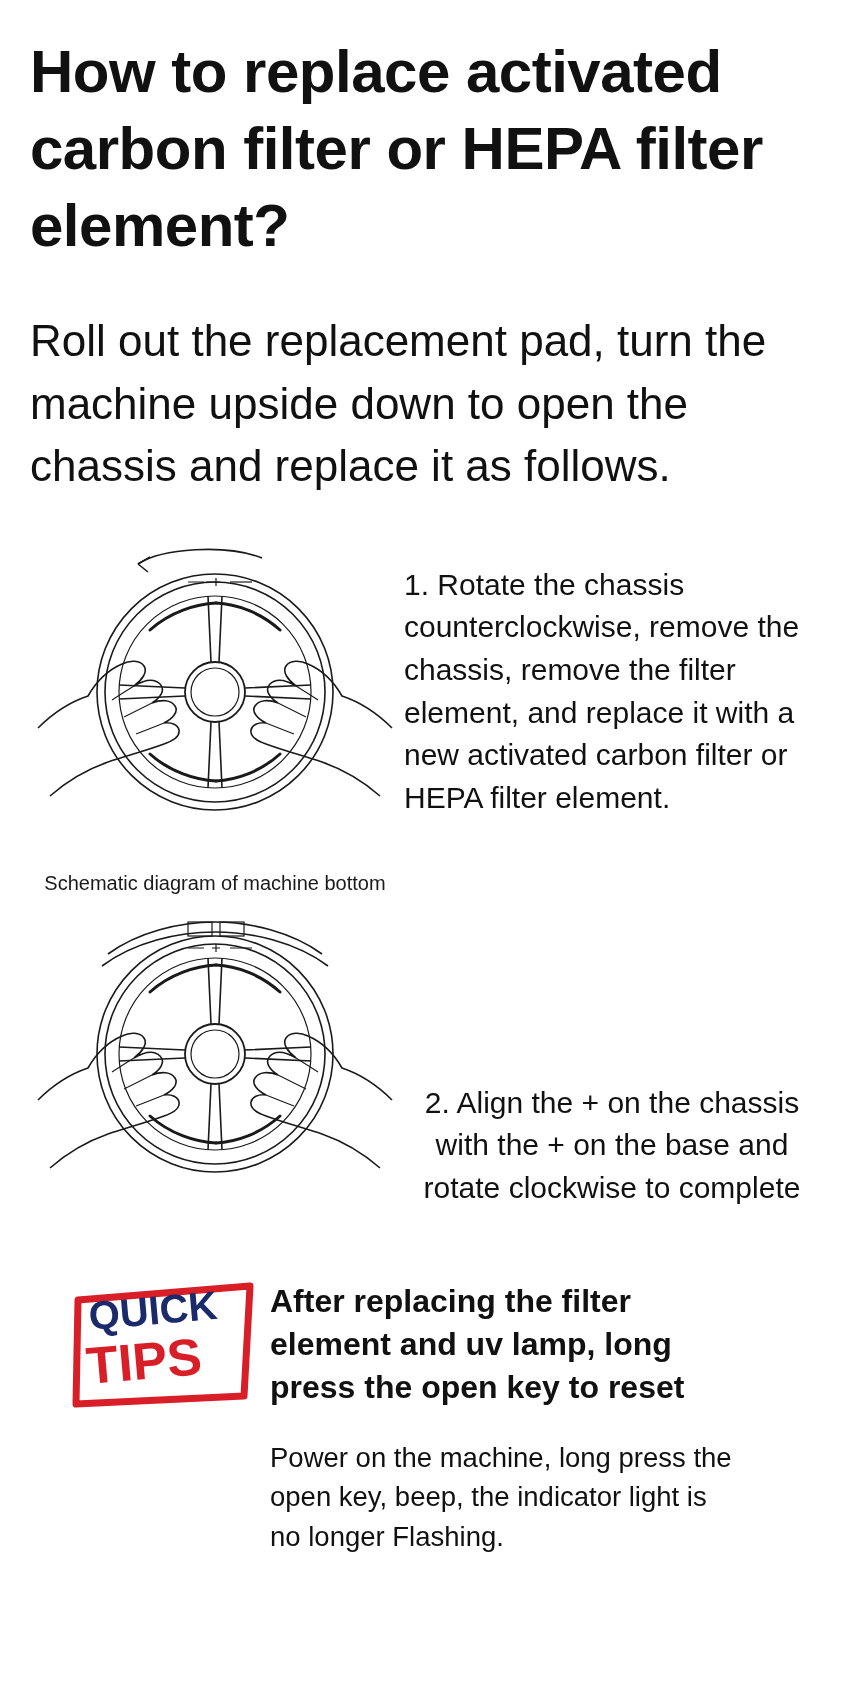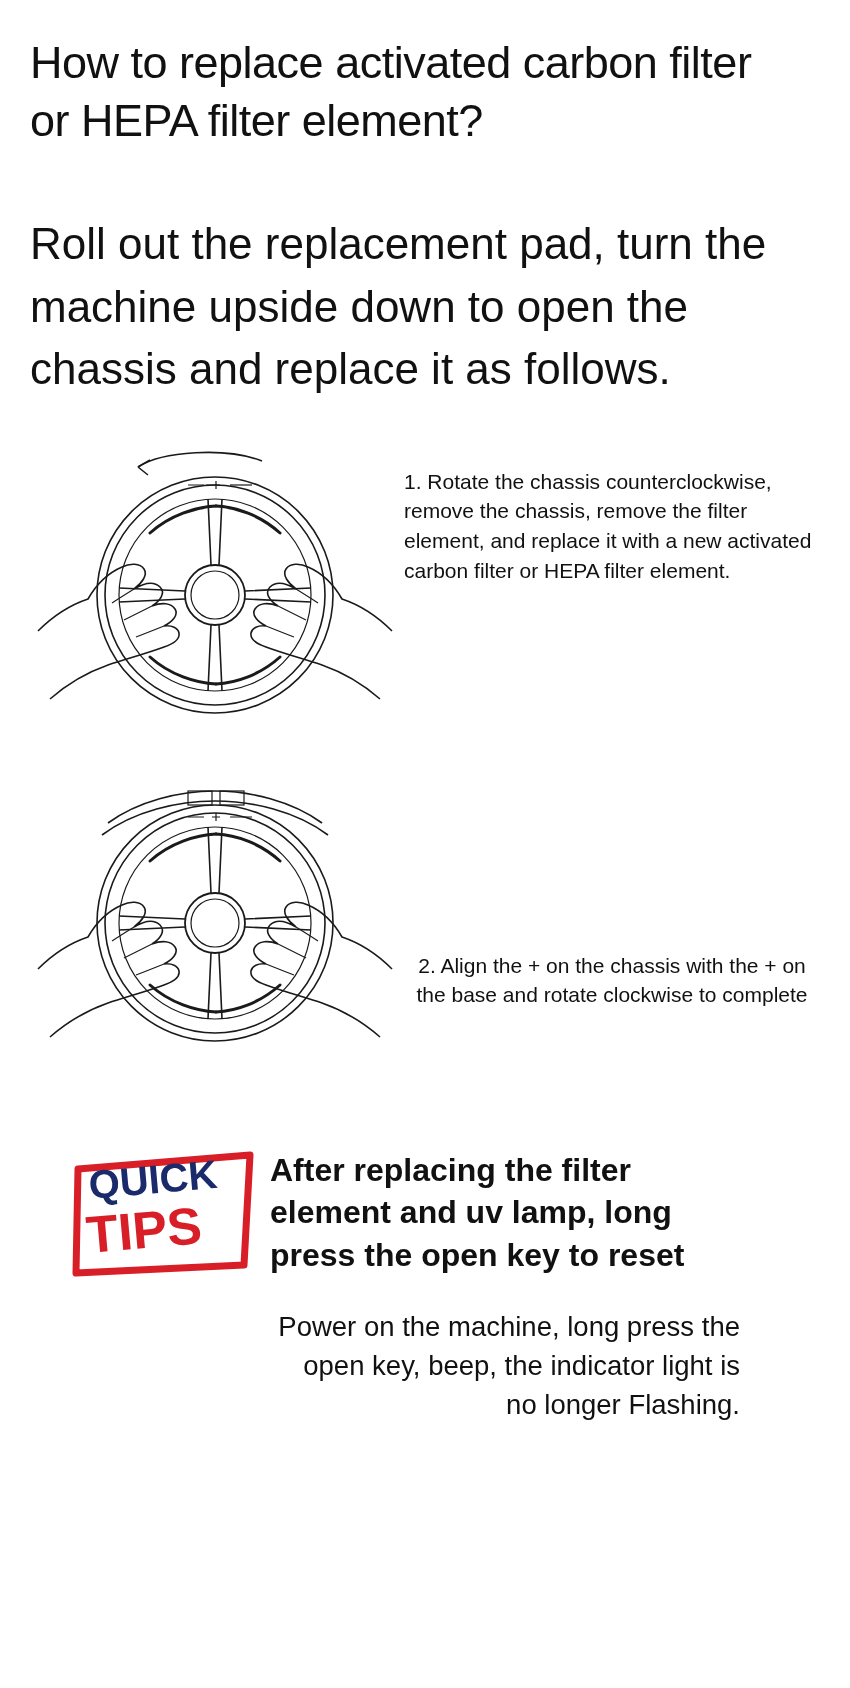--- a/index.html
+++ b/index.html
@@ -16,25 +16,25 @@
 
   .page {
     width: 850px;
     height: 1688px;
     padding: 34px 30px 0 30px;
     position: relative;
   }
 
   
   .title {
-    font-size: 45px;
-    font-weight: normal;
+    font-size: 60px;
+    font-weight: bold;
     line-height: 1.28;
     letter-spacing: -0.5px;
-    margin: 0 0 64px 0;
+    margin: 0 0 46px 0;
     max-width: 740px;
   }
   .intro {
     font-size: 44px;
     line-height: 1.42;
     margin: 0 0 44px 0;
     max-width: 740px;
   }
 
   
@@ -43,21 +43,21 @@
     align-items: flex-start;
     margin-bottom: 18px;
   }
   .step-figure {
     width: 370px;
     flex: 0 0 370px;
     position: relative;
   }
   .step-text {
     flex: 1 1 auto;
-    font-size: 21px;
+    font-size: 30px;
     line-height: 1.42;
     padding-left: 4px;
   }
   .step1 .step-text { padding-top: 22px; }
   .step2 .step-text { padding-top: 168px; text-align: center; }
 
   .caption {
     text-align: center;
     font-size: 20px;
     line-height: 1.3;
@@ -89,21 +89,20 @@
     font-weight: bold;
     line-height: 1.34;
     margin: 0 0 30px 0;
     max-width: 470px;
   }
   .tips-note {
     font-size: 27.5px;
     line-height: 1.42;
     margin: 0;
     max-width: 470px;
-    text-align: right;
   }
 </style>
 </head>
 <body>
 
 <div class="page">
 
   <h1 class="title">How to replace activated carbon filter or HEPA filter element?</h1>
 
   <p class="intro">Roll out the replacement pad, turn the machine upside down to open the chassis and replace it as follows.</p>
@@ -149,20 +148,21 @@
           <path d="M362 186 C348 172 330 160 312 154 C304 140 292 128 278 122 C270 118 260 118 256 124 C252 130 258 138 266 144
                    C256 138 246 136 240 142 C234 148 240 156 248 161
                    C238 157 229 158 225 164 C221 170 228 177 236 181
                    C228 180 222 183 221 188 C220 194 227 199 236 202
                    C252 208 274 214 292 220 C312 227 334 240 350 254"></path>
           <path d="M266 144 C274 149 282 154 288 158" stroke-width="1.1"></path>
           <path d="M248 161 C258 166 268 171 276 175" stroke-width="1.1"></path>
           <path d="M236 181 C246 185 256 189 264 192" stroke-width="1.1"></path>
         </g>
       </svg>
+      <div class="caption">Schematic diagram of machine bottom</div>
     </div>
     <div class="step-text">1. Rotate the chassis counterclockwise, remove the chassis, remove the filter element, and replace it with a new activated carbon filter or HEPA filter element.</div>
   </div>
 
   <div class="step step2">
     <div class="step-figure">
       <svg class="fig" width="370" height="300" viewBox="0 0 370 300">
         <g fill="none" stroke="#1a1a1a" stroke-width="1.6">
 
           <path d="M78 40 C108 18 150 8 185 8 C220 8 262 18 292 40"></path>

